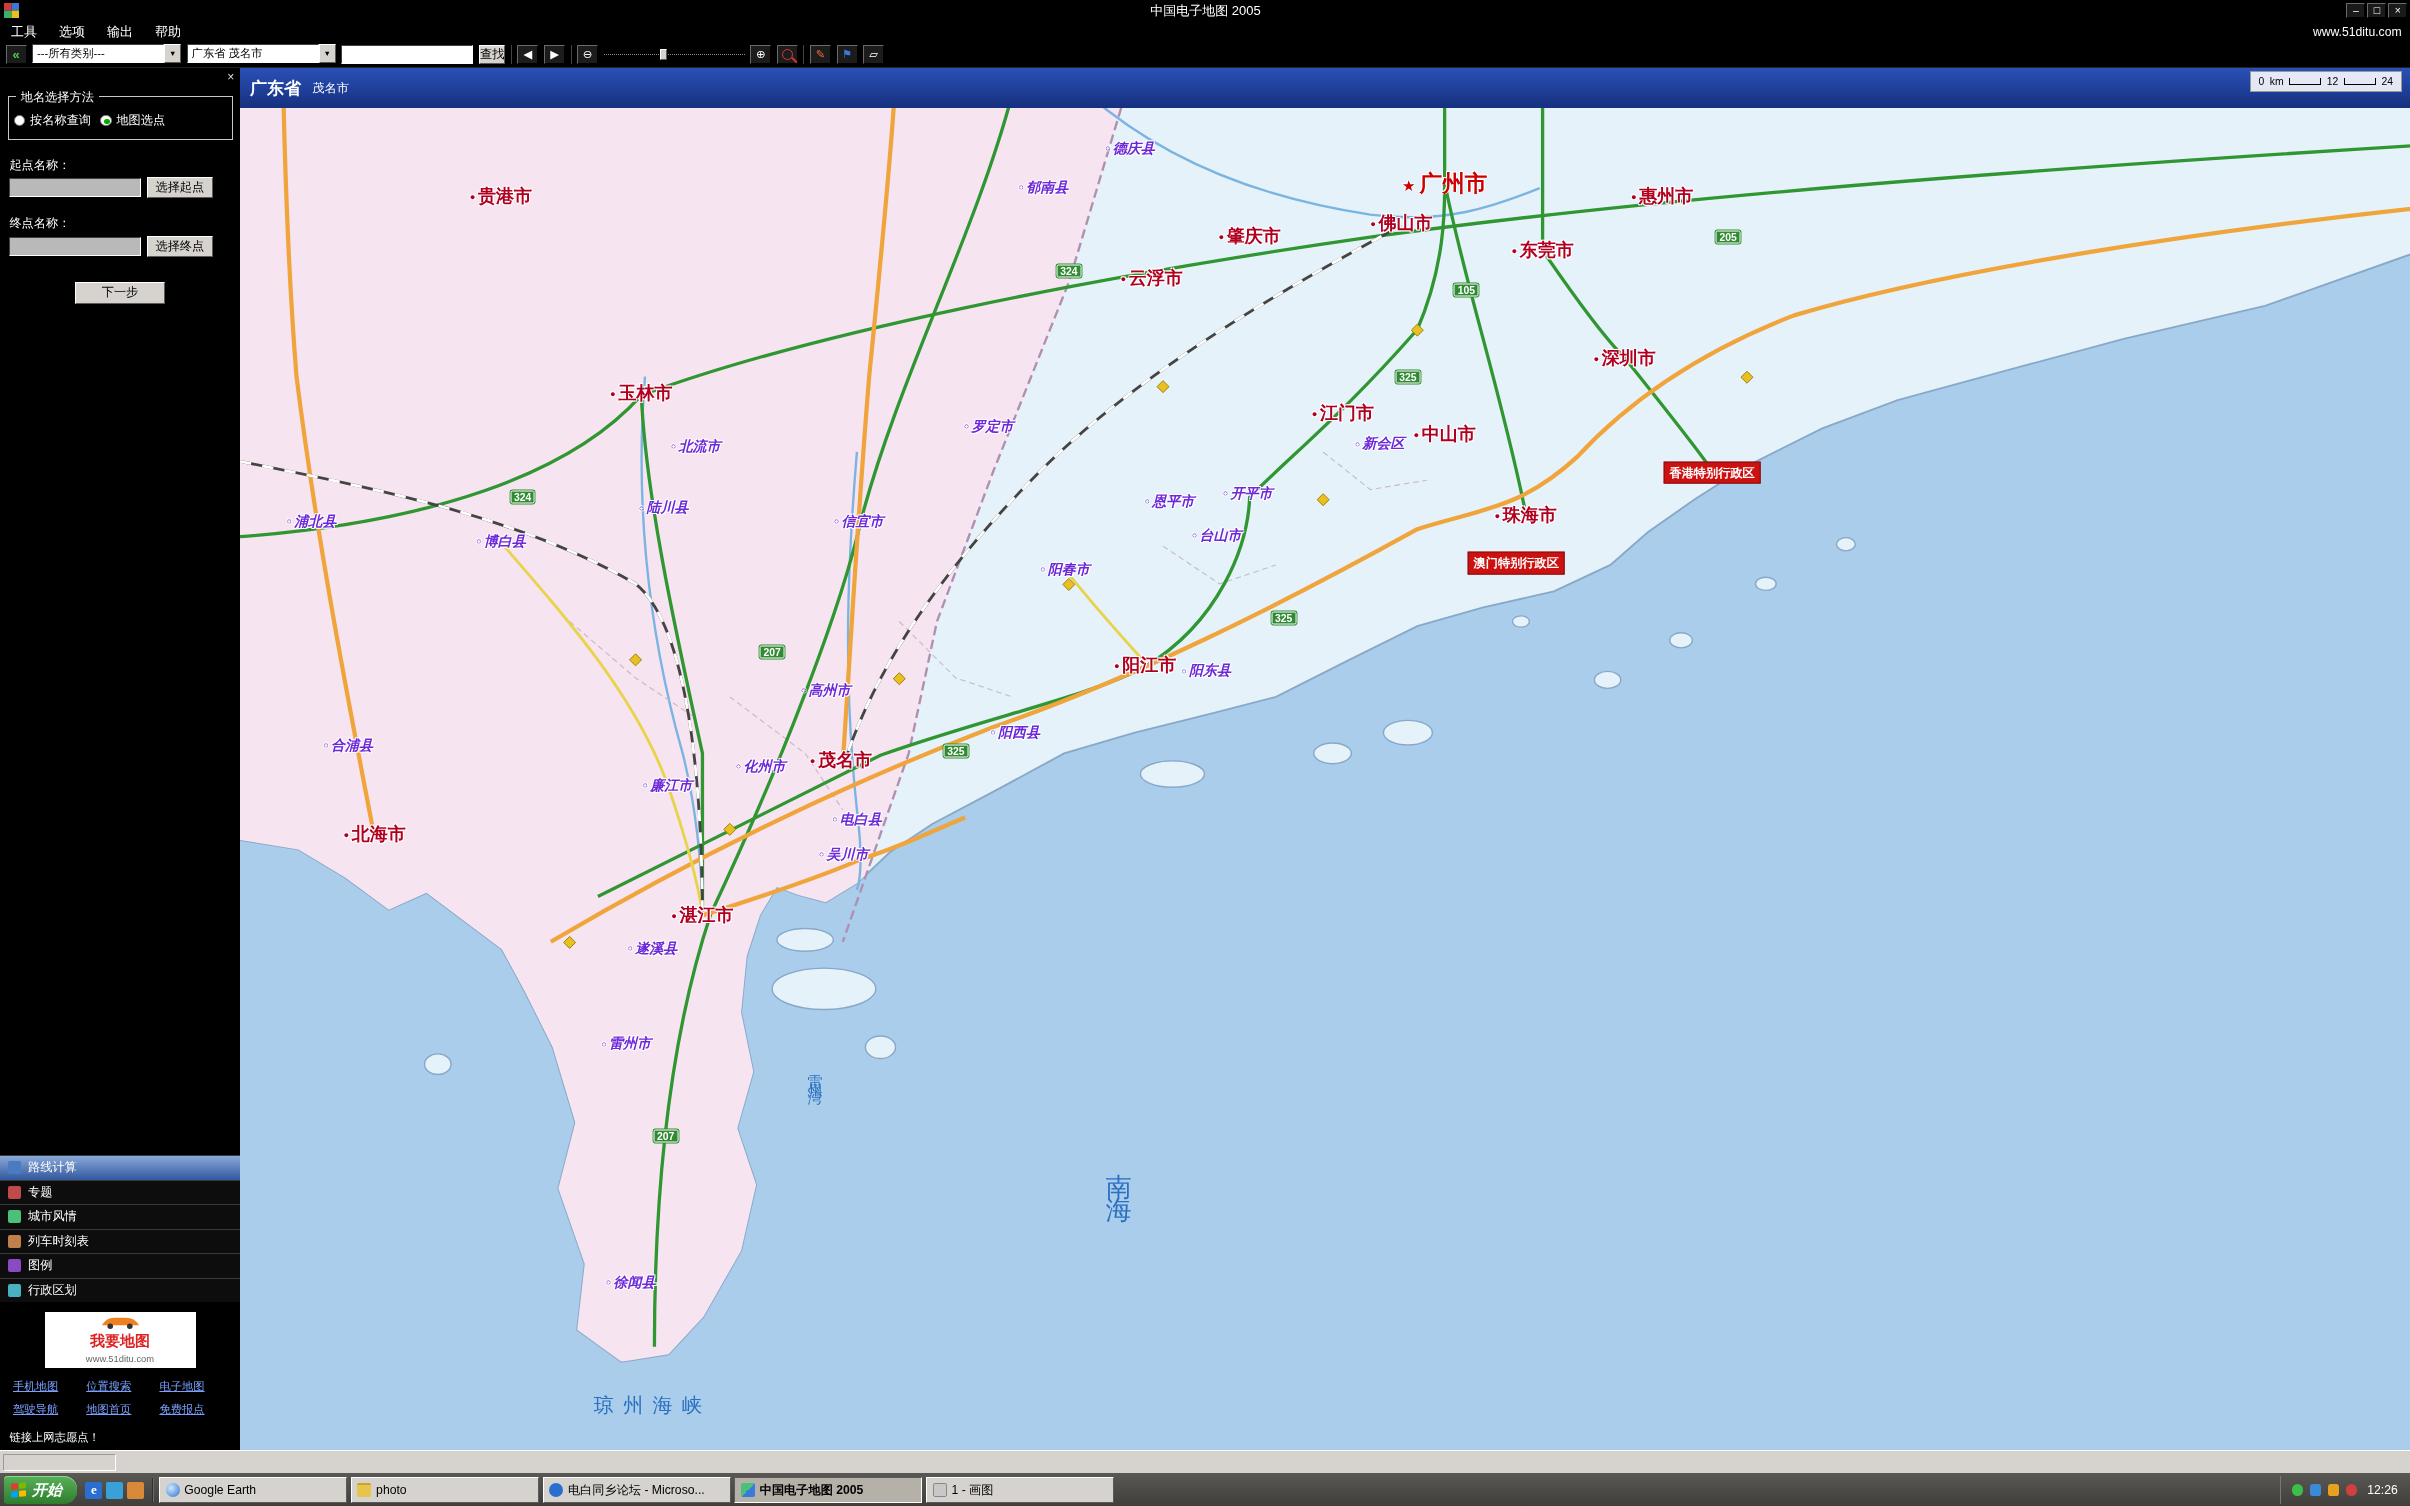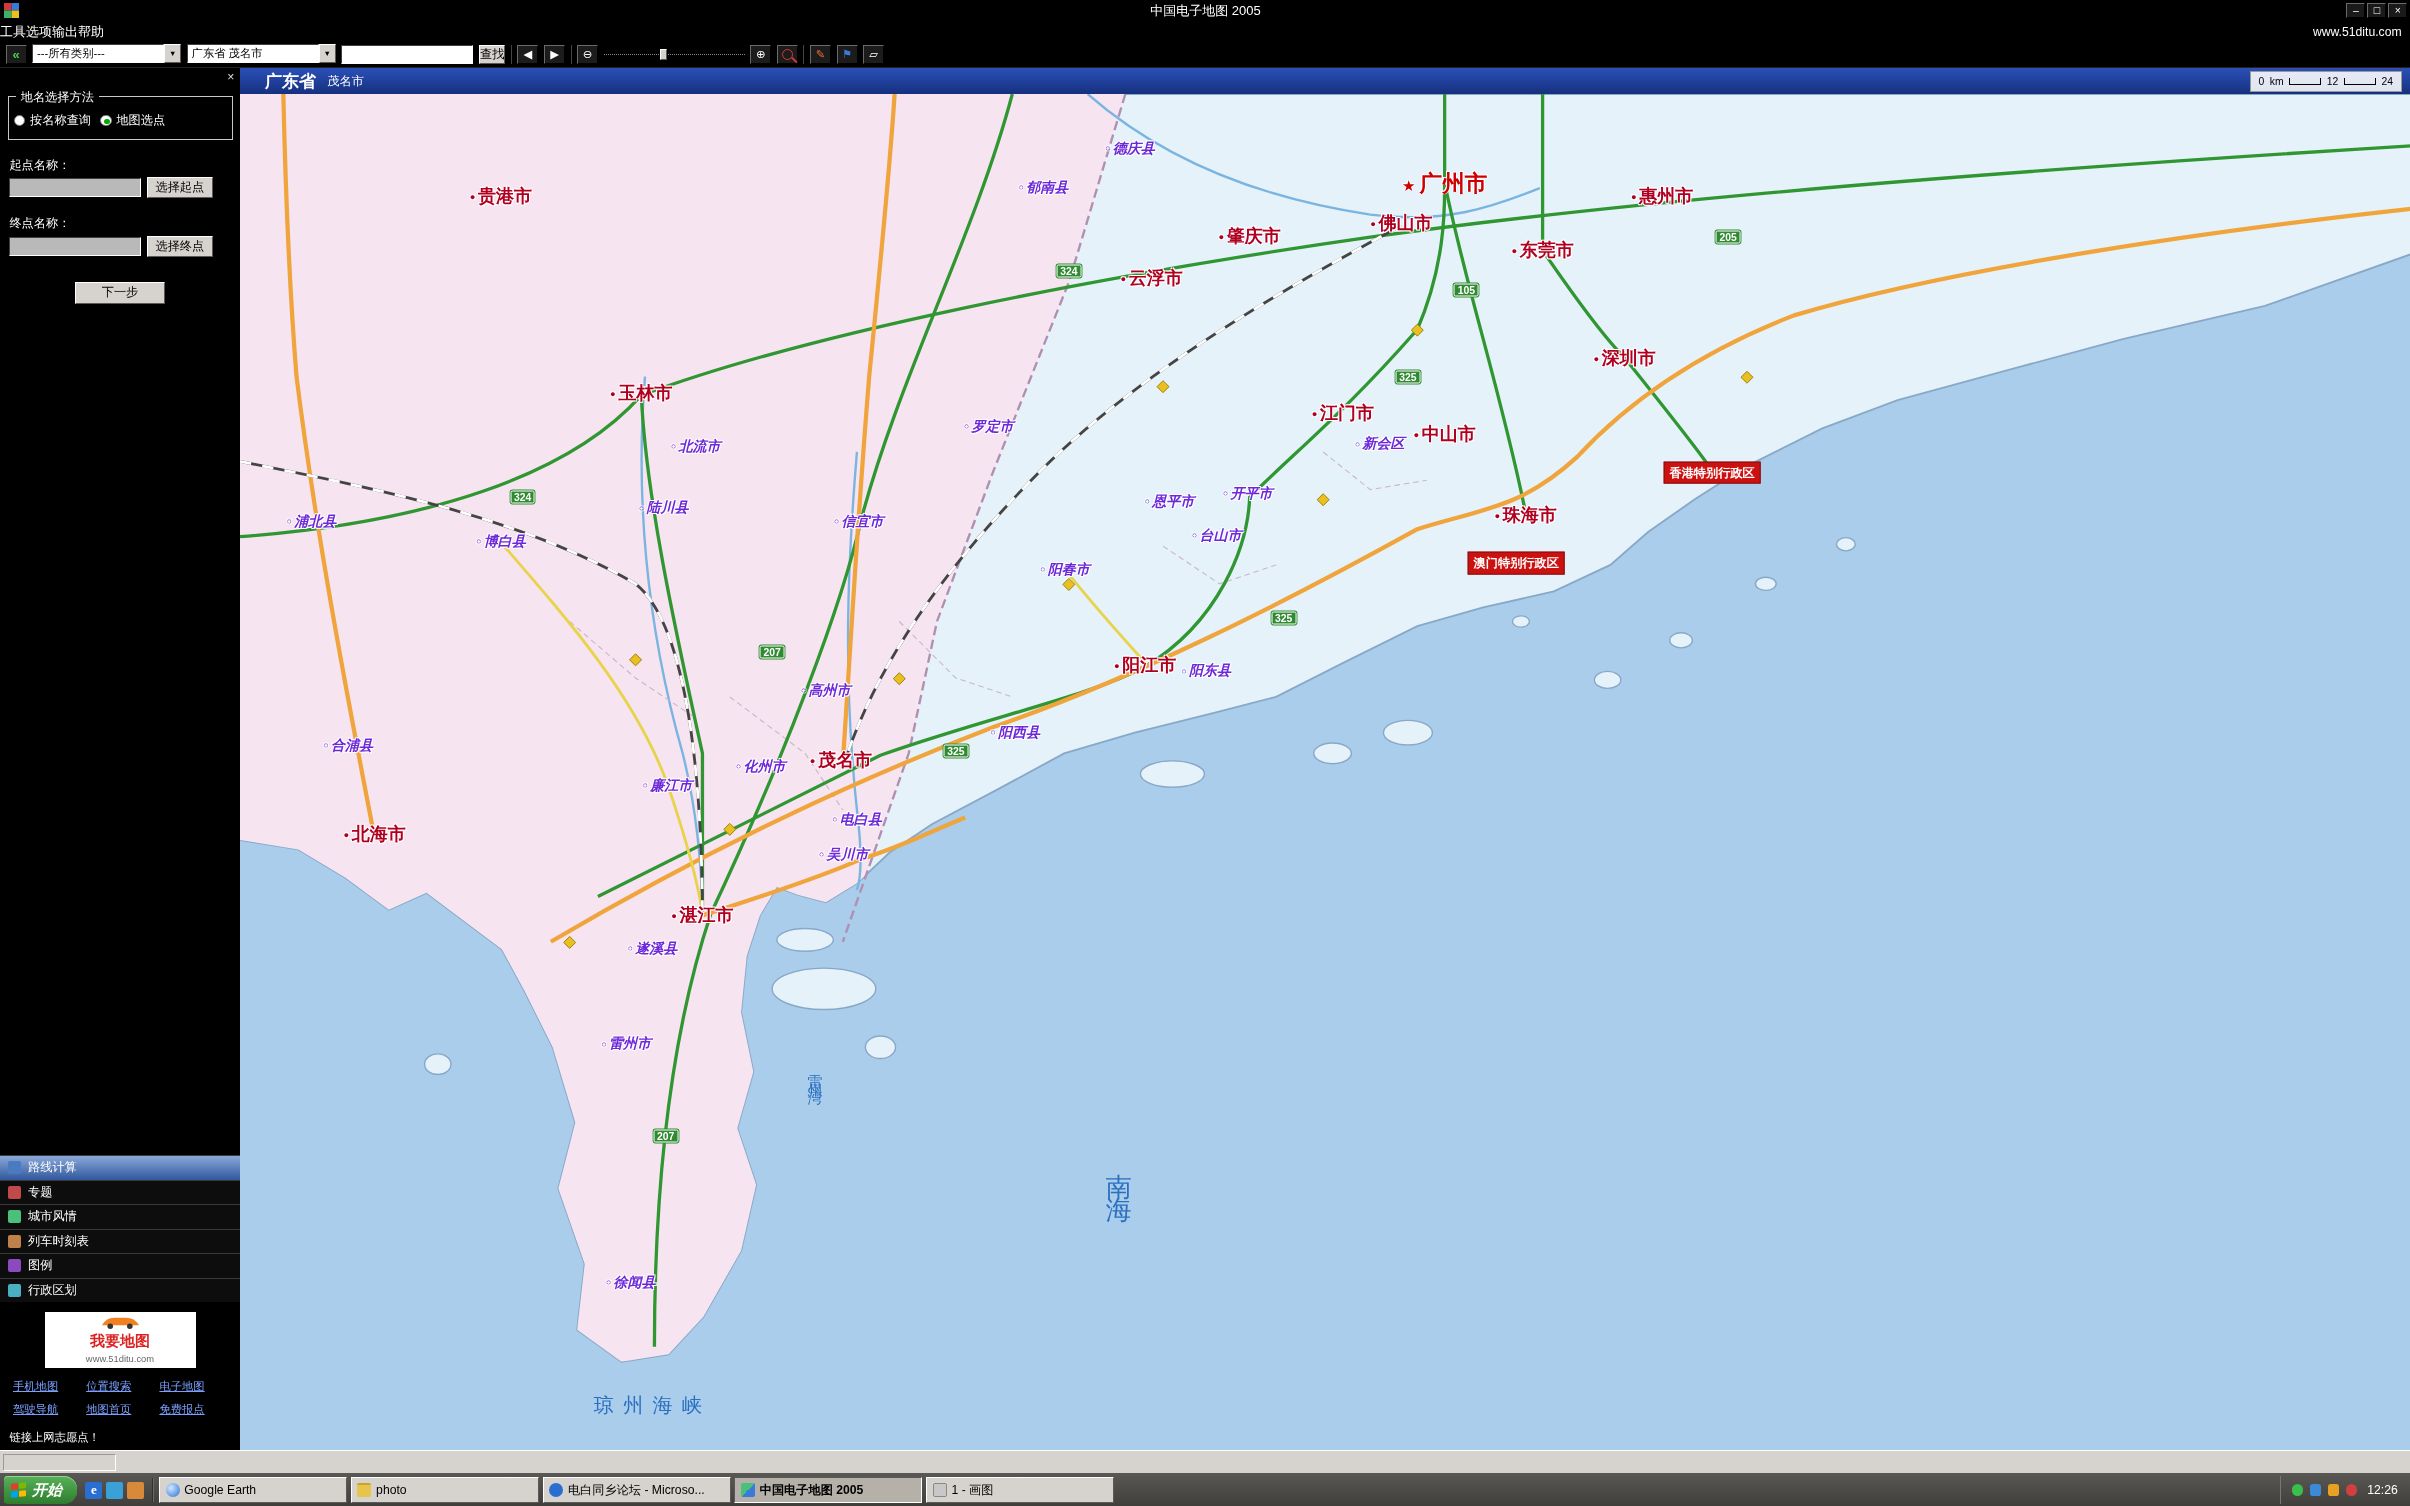--- a/index.html
+++ b/index.html
@@ -13,21 +13,21 @@
   .app-icon { width:15px; height:15px; margin-left:3.8px; display:inline-block; }
   .title-text { position:absolute; left:0; right:0; text-align:center; font-size:13px; }
   .win-controls { margin-left:auto; display:flex; gap:1.9px; padding-right:3.8px; z-index:2; }
   .win-btn { width:19px; height:15px; background:#1a1a1a; border:0.9px solid;
              border-color:#6a6a6a #000 #000 #6a6a6a; color:#fff; font-size:10.4px;
              display:flex; align-items:center; justify-content:center; cursor:default; }
 
   
   .menubar { height:21px; background:#000; color:#fff; display:flex; align-items:center;
              font-size:13px; flex:0 0 auto; }
-  .menu-item { padding:0 0; height:100%; display:flex; align-items:center; }
+  .menu-item { padding:0 11px; height:100%; display:flex; align-items:center; }
   .site-label { margin-left:auto; padding-right:9.4px; font-size:12.2px; color:#fff; }
 
   
   .toolbar { height:26px; background:#000; display:flex; align-items:center; gap:5.6px;
              padding:0 5.6px; flex:0 0 auto; border-bottom:0.9px solid #222; }
   .tb-sep { width:0.9px; height:19px; background:#444; }
   .tb-btn { height:19px; min-width:21px; background:#1c1c1c; border:0.9px solid;
             border-color:#6a6a6a #000 #000 #6a6a6a; color:#fff; font-size:11.3px;
             display:flex; align-items:center; justify-content:center; padding:0 2.8px; }
   .tb-btn.green { color:#4cd04c; font-weight:bold; font-size:13px; }
@@ -89,23 +89,23 @@
               display:flex; flex-direction:column; align-items:center; justify-content:center;
               gap:1.9px; padding:3.8px; }
   .logo-brand { color:#d22; font-weight:bold; font-size:15px; }
   .logo-url { color:#666; font-size:9.4px; }
   .side-links { display:grid; grid-template-columns:repeat(3,1fr); gap:7.5px 5.6px; margin:7.5px 13px; }
   .side-link { color:#7aa0ff; text-decoration:underline; font-size:11.3px; white-space:nowrap; }
   .bottom-link { margin:5.6px 9.4px 5.6px 9.4px; font-size:11.3px; color:#fff; }
 
   
   .maparea { flex:1 1 auto; position:relative; min-width:0; background:#a9cdeb; }
-  .mapheader { position:absolute; left:0; top:0; right:0; height:26px;
+  .mapheader { position:absolute; left:0; top:0; right:0; height:40px;
                background:linear-gradient(#2a50b8,#16307e); color:#fff; display:flex;
-               align-items:center; padding-left:25px; z-index:5; }
+               align-items:center; padding-left:10px; z-index:5; }
   .mh-prov { font-size:17px; font-weight:bold; }
   .mh-city { font-size:12.2px; margin-left:11.3px; }
   .scalebox { position:absolute; right:9.4px; top:2.8px; height:21px; background:rgba(255,255,255,.88);
               display:flex; align-items:center; gap:5.6px; padding:0 7.5px; color:#000;
               font-size:10.4px; border:0.9px solid #999; }
   .scale-line { width:32px; height:6.6px; border-bottom:1.9px solid #000; border-left:1.9px solid #000;
                 border-right:1.9px solid #000; }
   .mapsvg-wrap { position:absolute; left:0; right:0; top:26px; bottom:0; }
   .mapsvg-wrap svg { width:100%; height:100%; display:block; }
   .map-labels { position:absolute; left:0; right:0; top:26px; bottom:0; pointer-events:none; z-index:4; }

